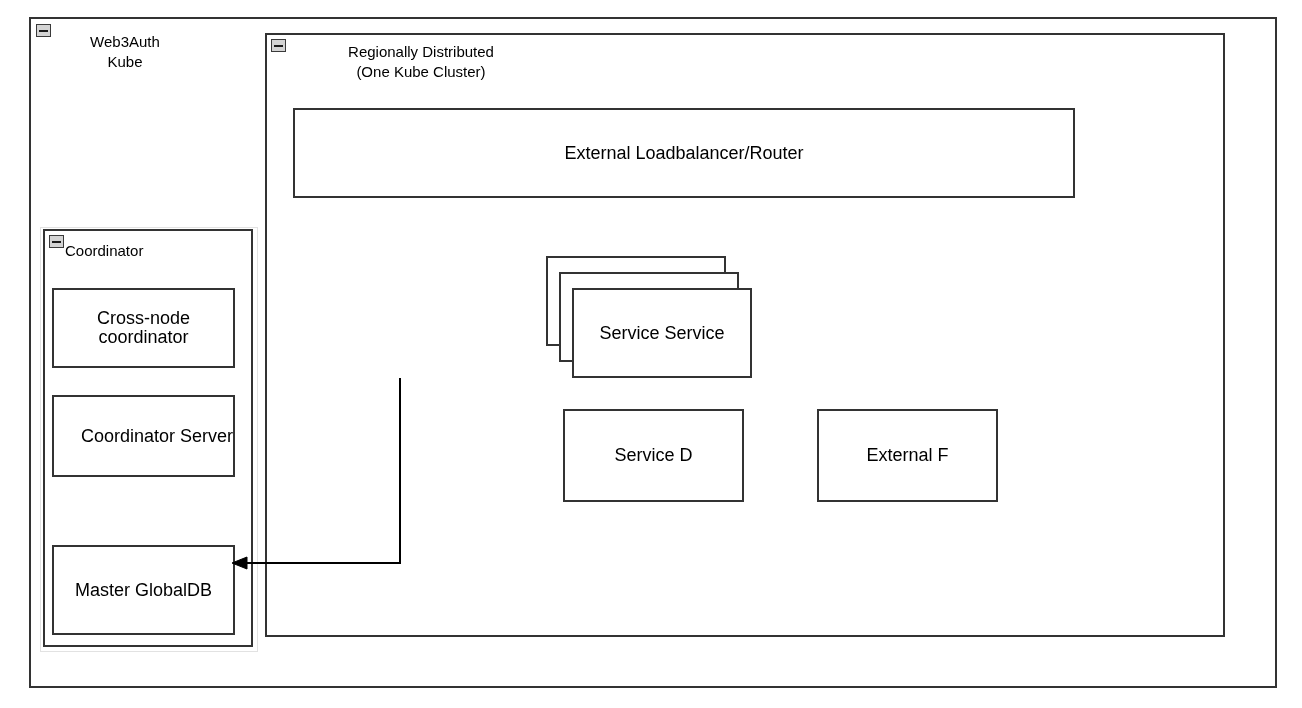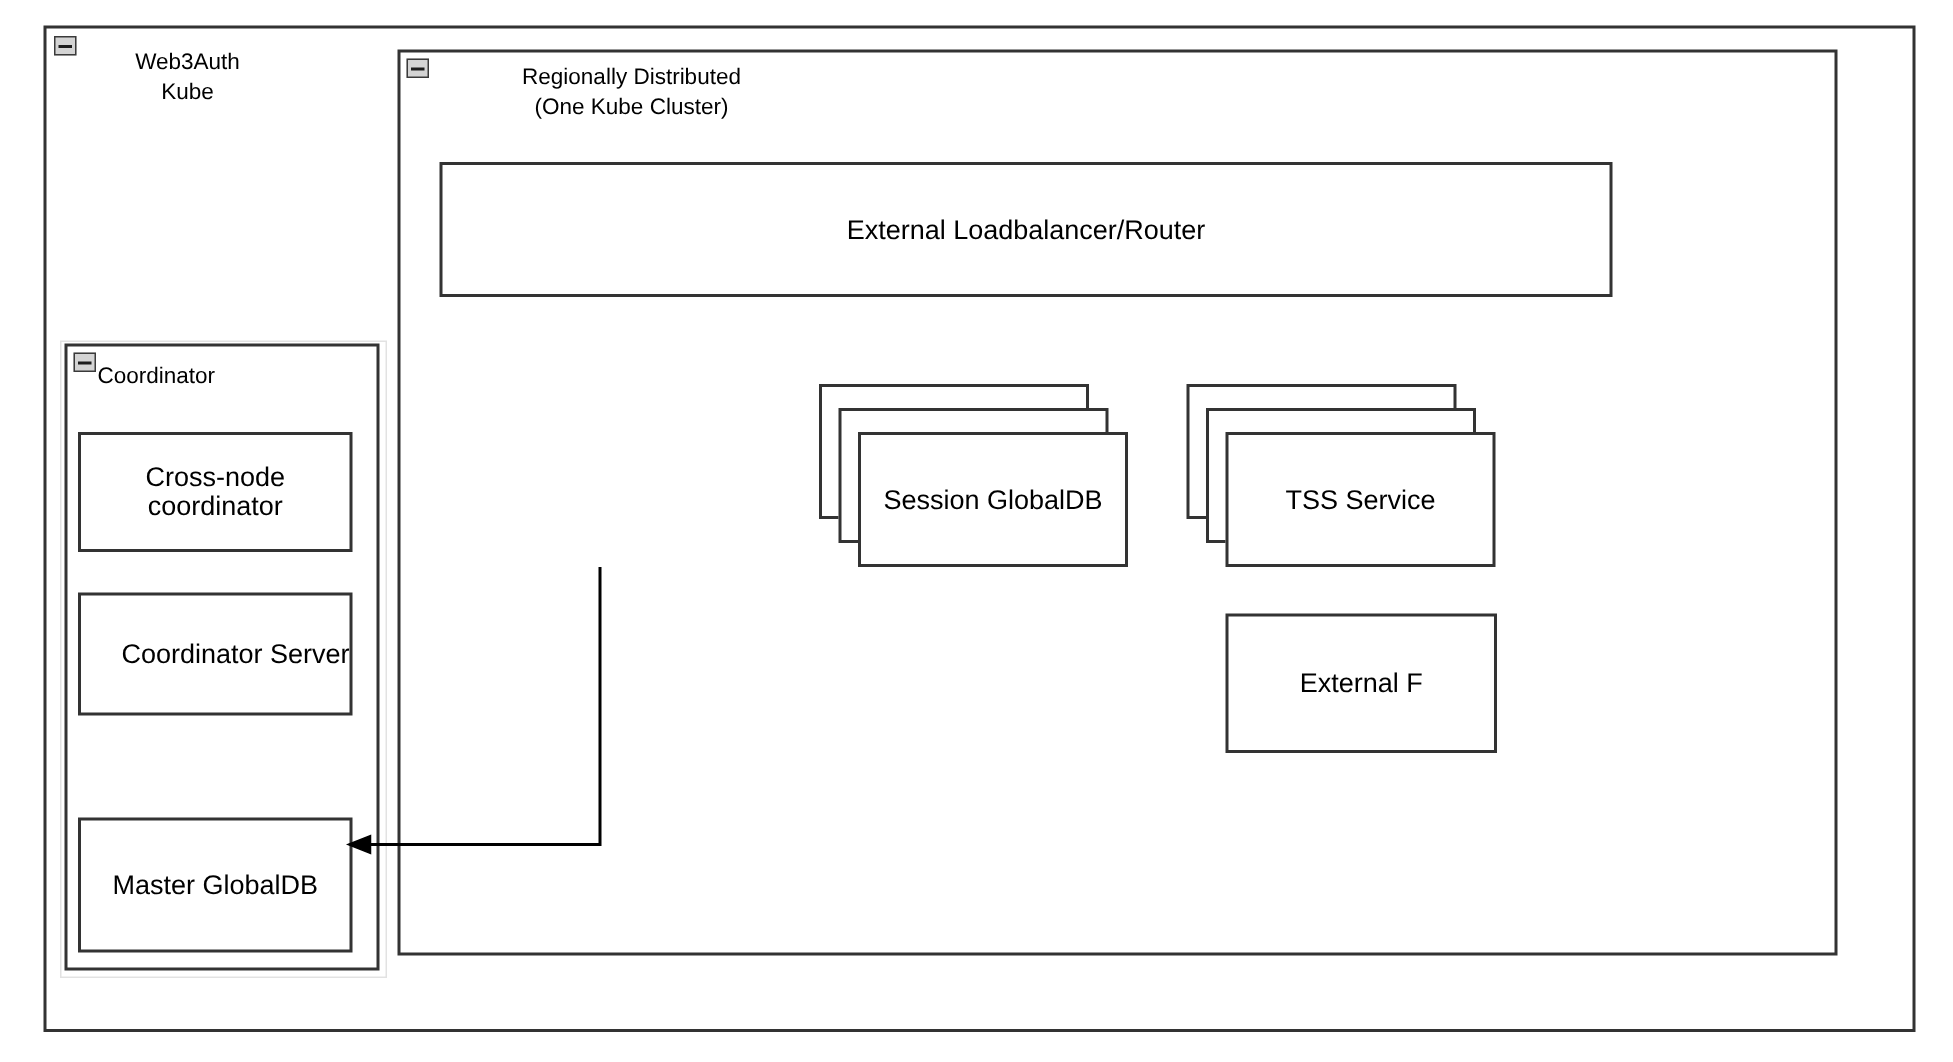--- a/index.html
+++ b/index.html
@@ -152,32 +152,28 @@
 
   <div class="node-box" style="left:52px; top:545px; width:183px; height:90px;">
     <span class="label">Master GlobalDB</span>
   </div>
 
 
   <div class="stack" style="left:546px; top:256px; width:206px; height:122px;">
     <div class="stack-layer" style="left:0px; top:0px; width:180px; height:90px;"></div>
     <div class="stack-layer" style="left:13px; top:16px; width:180px; height:90px;"></div>
     <div class="stack-front" style="left:26px; top:32px; width:180px; height:90px;">
-      <span class="label">Session GlobalDB</span>
+      <span class="label">Service Service</span>
     </div>
   </div>
 
-  <div class="stack" style="left:791px; top:256px; width:206px; height:122px;">
-    <div class="stack-layer" style="left:0px; top:0px; width:180px; height:90px;"></div>
-    <div class="stack-layer" style="left:13px; top:16px; width:180px; height:90px;"></div>
-    <div class="stack-front" style="left:26px; top:32px; width:180px; height:90px;">
-      <span class="label">TSS Service</span>
-    </div>
+
+  <div class="node-box" style="left:563px; top:409px; width:181px; height:93px;">
+    <span class="label">Service D</span>
   </div>
-
 
   <div class="node-box" style="left:817px; top:409px; width:181px; height:93px;">
     <span class="label">External F</span>
   </div>
 
   <svg class="connector" viewBox="0 0 1302 708" width="1302" height="708">
     <g>
       <path d="M 400 378 L 400 563 L 241 563" fill="none" stroke="#000000" stroke-width="2"></path>
       <path d="M 232 563 L 247 557 L 247 569 Z" fill="#000000" stroke="#000000" stroke-width="1"></path>
     </g>

